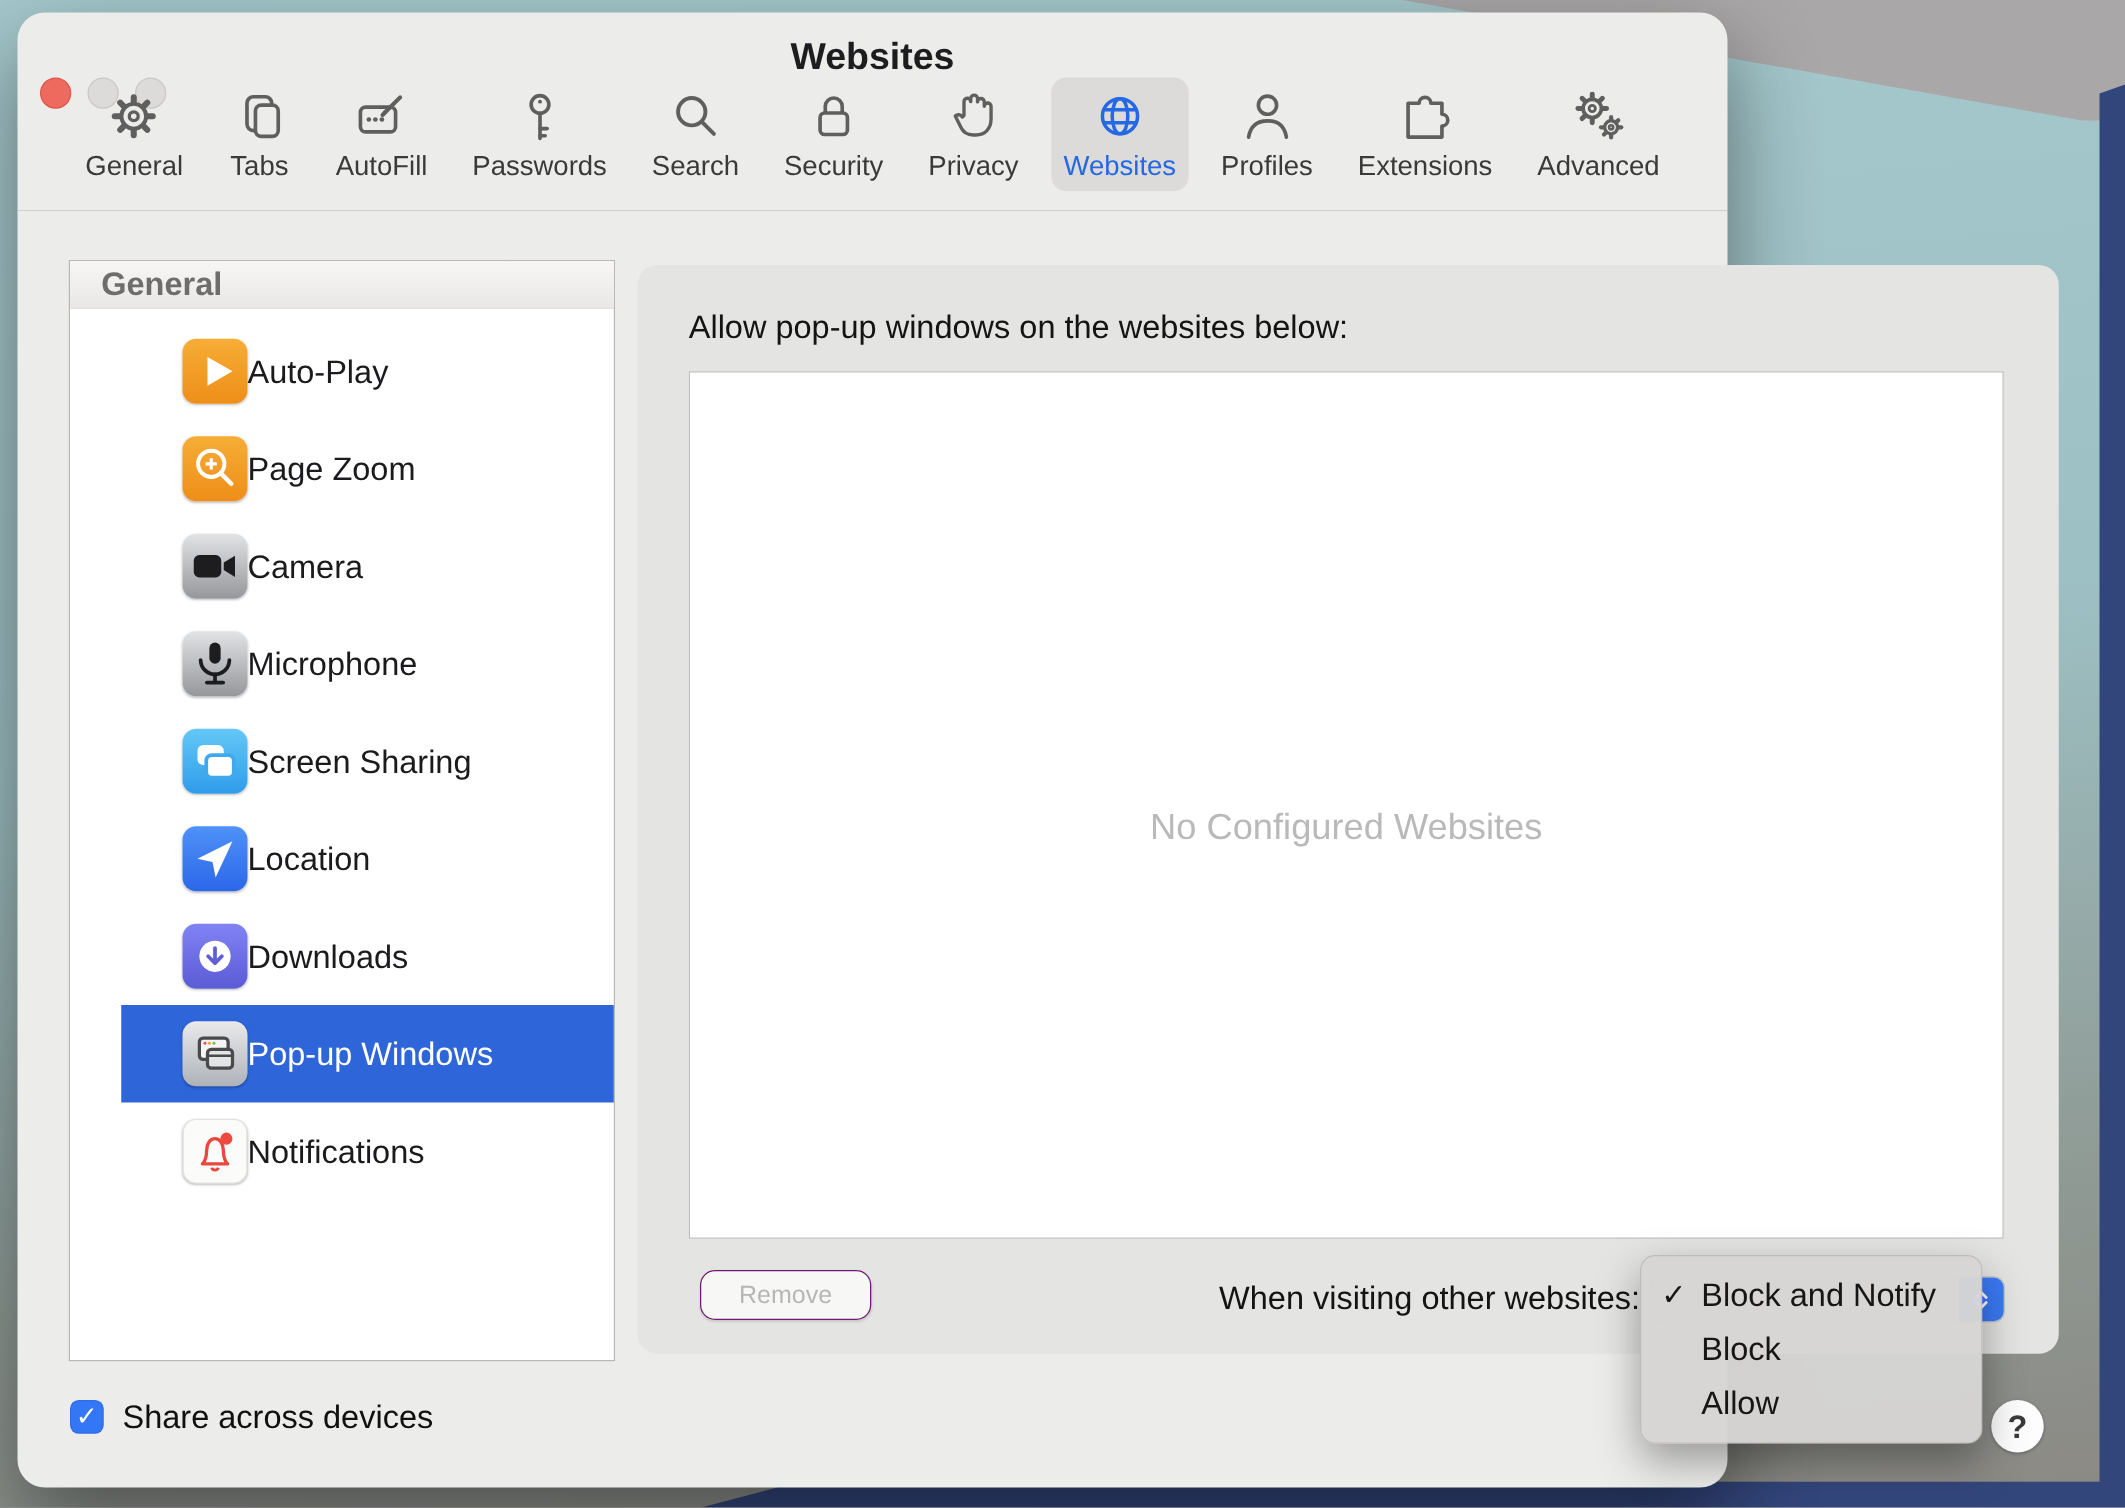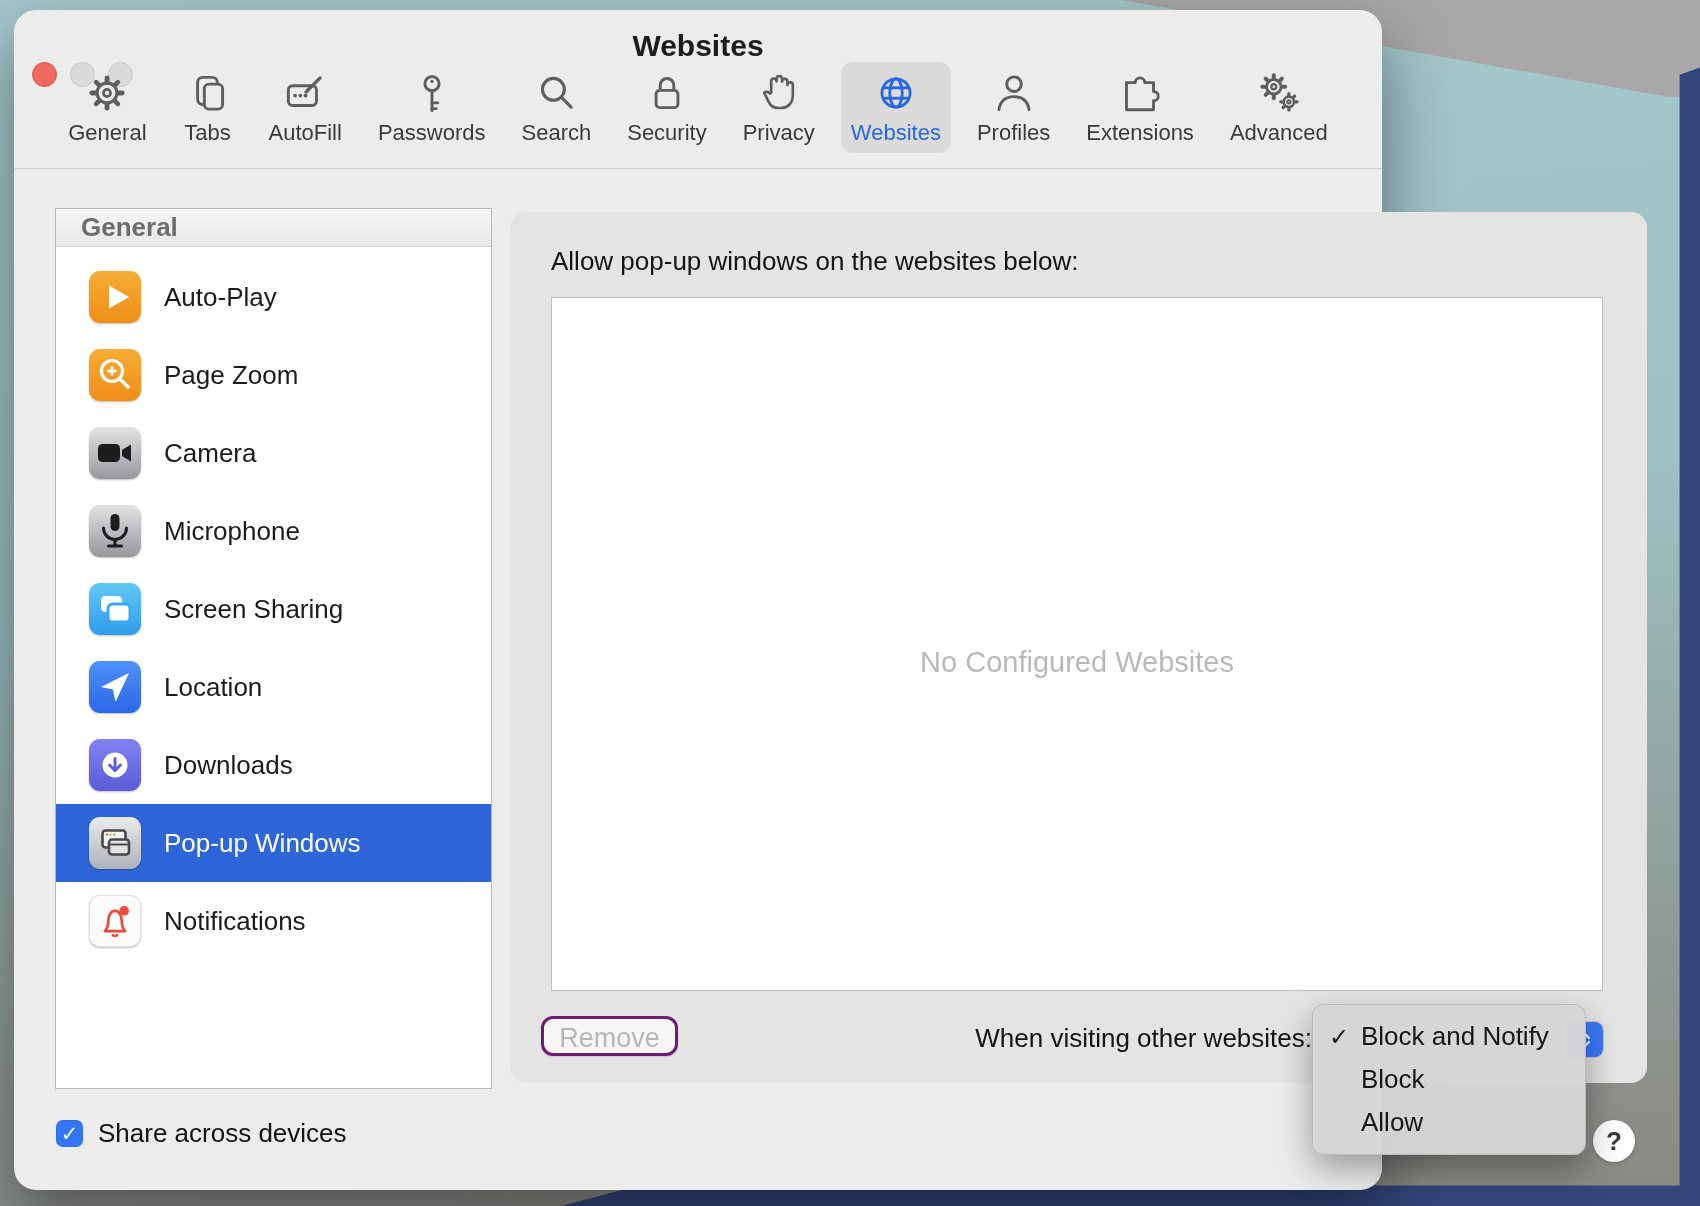--- a/index.html
+++ b/index.html
@@ -28,41 +28,41 @@
   .ticon{height:52px;display:flex;align-items:center;justify-content:center;}
   .ticon svg{width:50px;height:50px;}
   .tlabel{font-size:22px;color:#3a3a3a;margin-top:1px;white-space:nowrap;}
   .titem.selected .tlabel{color:#2468e3;}
   
   .sidebar{position:absolute;left:41px;top:198px;width:437px;height:881px;background:#fff;
            border:1px solid #b9b8b7;box-sizing:border-box;}
   .side-header{height:37px;line-height:37px;padding-left:25px;font-size:26px;font-weight:600;color:#6e6d6c;
                background:linear-gradient(#f7f6f5,#e9e8e7);border-bottom:1px solid #d7d6d5;}
   .side-list{padding-top:11px;}
-  .srow{height:78px;display:flex;align-items:center;padding-left:33px;gap:23px;font-size:26px;color:#1b1b1d;}
+  .srow{height:78px;display:flex;align-items:center;padding-left:49px;font-size:26px;color:#1b1b1d;margin-left:41px;}
   .srow.selected{background:#2e66da;color:#fff;}
   .sicon{width:52px;height:52px;border-radius:11px;flex:none;display:flex;align-items:center;justify-content:center;
          box-shadow:0 1px 2px rgba(0,0,0,.25);}
   .sicon svg{width:52px;height:52px;}
   .ic-orange{background:linear-gradient(#f6ad36,#ee8e18);}
   .ic-gray{background:linear-gradient(#e2e3e5,#96979b);}
   .ic-cyan{background:linear-gradient(#63c8f6,#2f9ceb);}
   .ic-blue{background:linear-gradient(#4e91f8,#2c67e8);}
   .ic-indigo{background:linear-gradient(#8183f4,#5b5bd6);}
   .ic-white{background:#fbfbfa;border:1px solid #e3e2e1;box-sizing:border-box;}
   .ic-winchrome{background:linear-gradient(#eaeaec,#aeb2b8);}
   
   .panel{position:absolute;left:496px;top:202px;width:1137px;height:871px;background:#e4e4e2;border-radius:16px;}
   .allow-label{position:absolute;left:41px;top:34px;font-size:26px;color:#141414;}
   .listbox{position:absolute;left:41px;top:85px;width:1052px;height:694px;background:#fff;
            border:1px solid #c0bfbe;box-sizing:border-box;display:flex;align-items:center;justify-content:center;}
   .empty-text{font-size:29px;color:#b9b9b9;margin-top:36px;}
-  .remove-btn{position:absolute;left:31px;top:804px;width:137px;height:40px;border-radius:12px;background:#f7f7f6;
-              box-shadow:0 1px 2px rgba(0,0,0,.12);border:3px solid #701a75;box-sizing:border-box;
-              font-size:27px;color:#b7b6b5;text-align:center;line-height:38px;}
+  .remove-btn{position:absolute;left:50px;top:804px;width:137px;height:40px;border-radius:12px;background:#f7f7f6;
+              box-shadow:0 1px 2px rgba(0,0,0,.12);border:1px solid #701a75;box-sizing:border-box;
+              font-size:20px;color:#b7b6b5;text-align:center;line-height:38px;}
   .when-label{position:absolute;right:335px;top:806px;height:40px;line-height:40px;font-size:26px;color:#141414;white-space:nowrap;}
   .popup-select{position:absolute;left:810px;top:809px;width:284px;height:37px;background:#fff;border:1px solid #c8c7c6;
                 border-radius:9px;box-sizing:border-box;z-index:1;}
   .popup-cap{position:absolute;right:0;top:0;width:36px;height:35px;background:#3b7af7;border-radius:0 8px 8px 0;
              display:flex;align-items:center;justify-content:center;}
   
   .menu{position:absolute;left:1298px;top:994px;width:274px;height:151px;background:rgba(214,213,212,.97);
         border:1px solid rgba(0,0,0,.12);box-sizing:border-box;border-radius:12px;z-index:10;
         box-shadow:0 14px 34px rgba(0,0,0,.35);padding-top:10px;}
   .menu-item{height:43px;display:flex;align-items:center;padding-left:16px;font-size:26px;color:#161616;}

